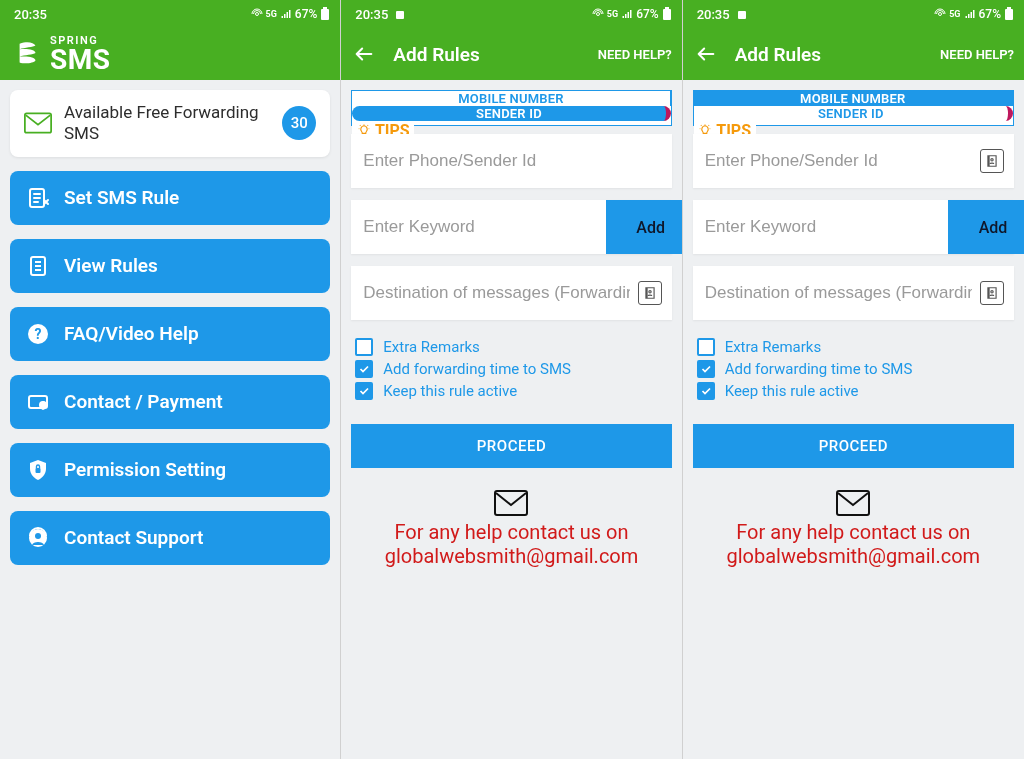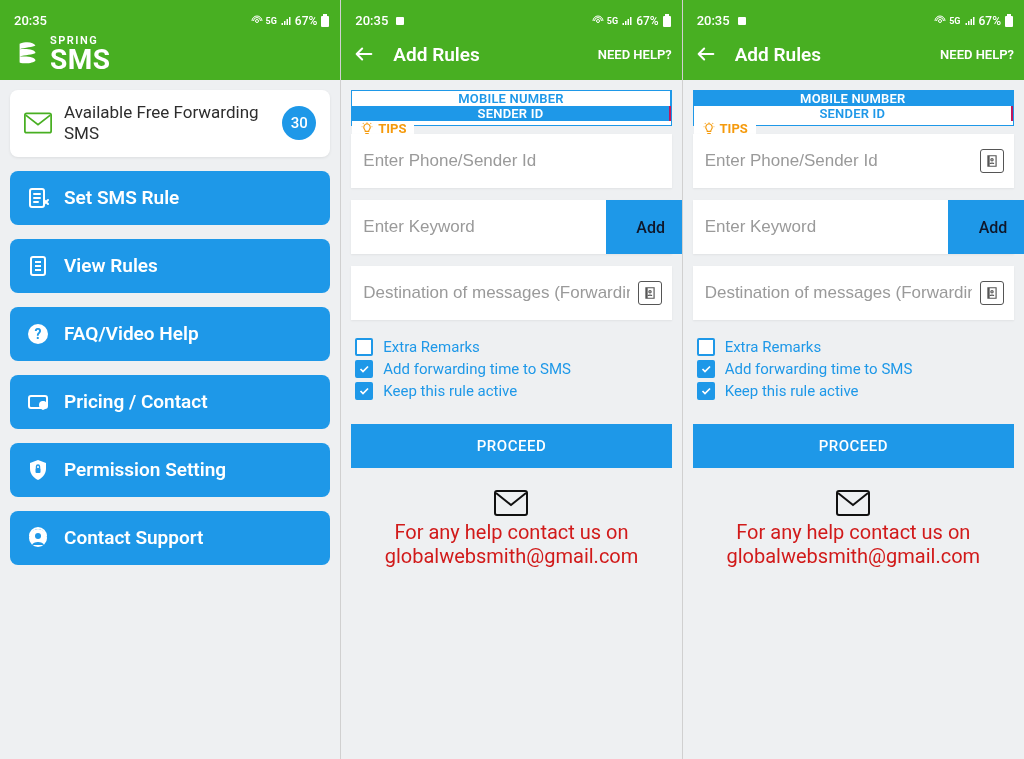--- a/index.html
+++ b/index.html
@@ -2,21 +2,21 @@
 <html><head>
 <meta charset="utf-8">
 <style>
   * { box-sizing: border-box; margin: 0; padding: 0; }
   html, body { width: 1024px; height: 759px; font-family: -apple-system, Roboto, "Segoe UI", Arial, sans-serif; background: #fff; }
   .screens { display: flex; width: 1024px; height: 759px; }
   .screen { width: 341.33px; height: 759px; background: #eef0f2; position: relative; overflow: hidden; border-right: 1px solid #d0d0d0; }
   .screen:last-child { border-right: none; }
 
   
-  .statusbar { height: 28px; display: flex; align-items: flex-end; justify-content: space-between; padding: 7px 10px 0 14px; color: #fff; font-size: 13px; font-weight: 500; }
+  .statusbar { height: 28px; display: flex; align-items: flex-start; justify-content: space-between; padding: 7px 10px 0 14px; color: #fff; font-size: 13px; font-weight: 500; }
   .statusbar .right { display: flex; align-items: center; gap: 3px; font-size: 12px; }
   .sb-green { background: #48af22; }
 
   
   .brand-bar { background: #48af22; height: 52px; display: flex; align-items: center; padding: 0 14px; gap: 8px; }
   .brand-logo { width: 28px; height: 28px; }
   .brand-text { color: #fff; line-height: 1; }
   .brand-text .spring { font-size: 11px; letter-spacing: 1.5px; font-weight: 600; }
   .brand-text .sms { font-size: 28px; font-weight: 700; letter-spacing: 0.5px; }
 
@@ -44,22 +44,22 @@
   .tabbar {
     display: flex; align-items: stretch; margin: 10px 10px 8px 10px; height: 36px;
     border: 1px solid #1e98e8; background: #fff; font-size: 13px; font-weight: 600; flex-direction: column;
   }
   .tabbar .tab {
     display: flex; align-items: center; justify-content: center; cursor: pointer; letter-spacing: 0.2px;
     color: #1e98e8; background: #fff;
   }
   .tabbar .tab.active { background: #1e98e8; color: #fff; }
   .tabbar .tab-mn { flex: 1.05; border-right: 1px solid #1e98e8; }
-  .tabbar .tab-si { flex: 0.95; border-right: 2px solid #be185d; }
-  .tips { width: 62px; border-left: none; color: #f59a0c; display: flex; align-items: center; justify-content: center; gap: 4px; font-size: 13px; font-weight: 700; background: #fff; }
+  .tabbar .tab-si { flex: 0.95; border-right: 5px solid #be185d; border-radius: 11px; }
+  .tips { width: 62px; border-left: none; color: #f59a0c; display: flex; align-items: center; justify-content: center; gap: 4px; font-size: 16px; font-weight: 700; background: #fff; }
 
   .form { display: flex; flex-direction: column; gap: 12px; padding: 0 10px 10px 10px; }
   .field {
     background: #fff; height: 54px; display: flex; align-items: center; padding: 0 10px 0 12px; gap: 8px;
     box-shadow: 0 1px 2px rgba(0,0,0,0.06);
   }
   .field input {
     border: none; outline: none; flex: 1; font-size: 17px; color: #444; background: transparent;
   }
   .field input::placeholder { color: #9a9a9a; }
@@ -147,21 +147,21 @@
             <text x="12" y="17" text-anchor="middle" font-size="14" font-weight="700" fill="#1e98e8">?</text>
           </svg>
         <span>FAQ/Video Help</span>
       </div>
       <div class="menu-btn">
         <svg class="menu-ic" viewBox="0 0 24 24" fill="none" stroke="#fff" stroke-width="2">
             <rect x="3" y="6" width="18" height="12" rx="2"></rect>
             <circle cx="17" cy="15" r="4" fill="#fff" stroke="none"></circle>
             <text x="17" y="18" text-anchor="middle" font-size="7" fill="#1e98e8" font-weight="700">$</text>
           </svg>
-        <span>Pricing / Contact</span>
+        <span>Contact / Payment</span>
       </div>
       <div class="menu-btn">
         <svg class="menu-ic" viewBox="0 0 24 24" fill="#fff">
             <path d="M12 2 L20 5 V11 C20 16 16 20 12 22 C8 20 4 16 4 11 V5 Z"></path>
             <rect x="9.5" y="10" width="5" height="5" rx="1" fill="#1e98e8"></rect>
             <path d="M10.5 10 V8.5 a1.5 1.5 0 0 1 3 0 V10" stroke="#1e98e8" stroke-width="1.4" fill="none"></path>
           </svg>
         <span>Permission Setting</span>
       </div>
       <div class="menu-btn">

